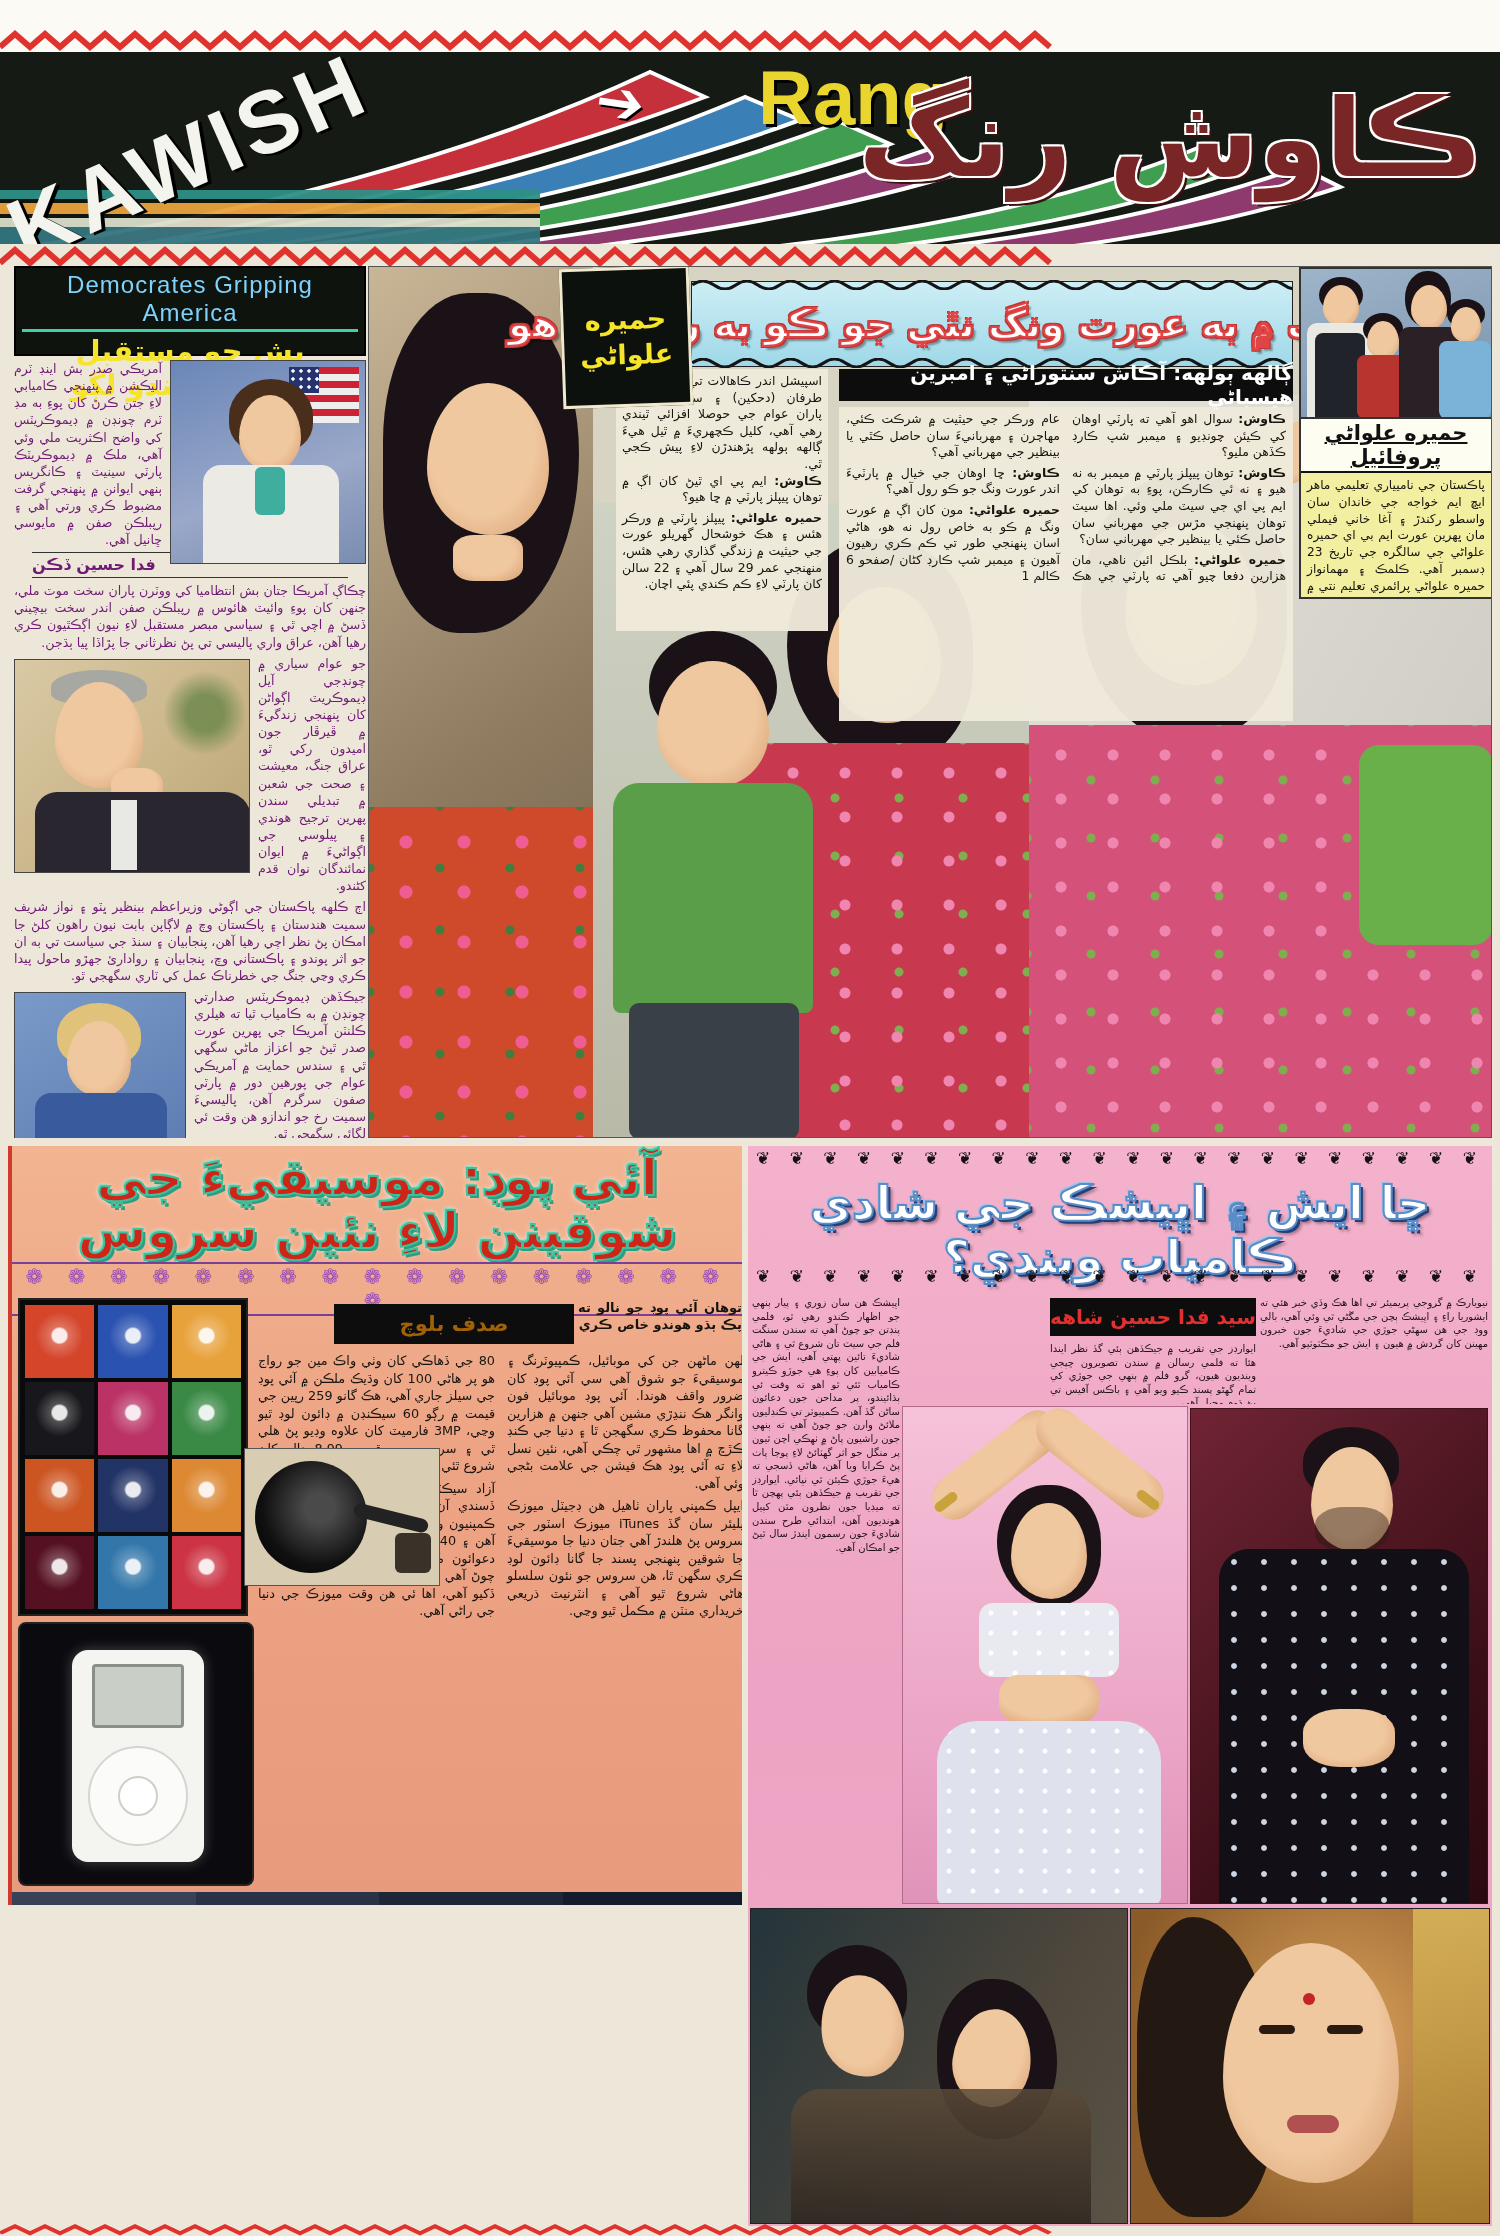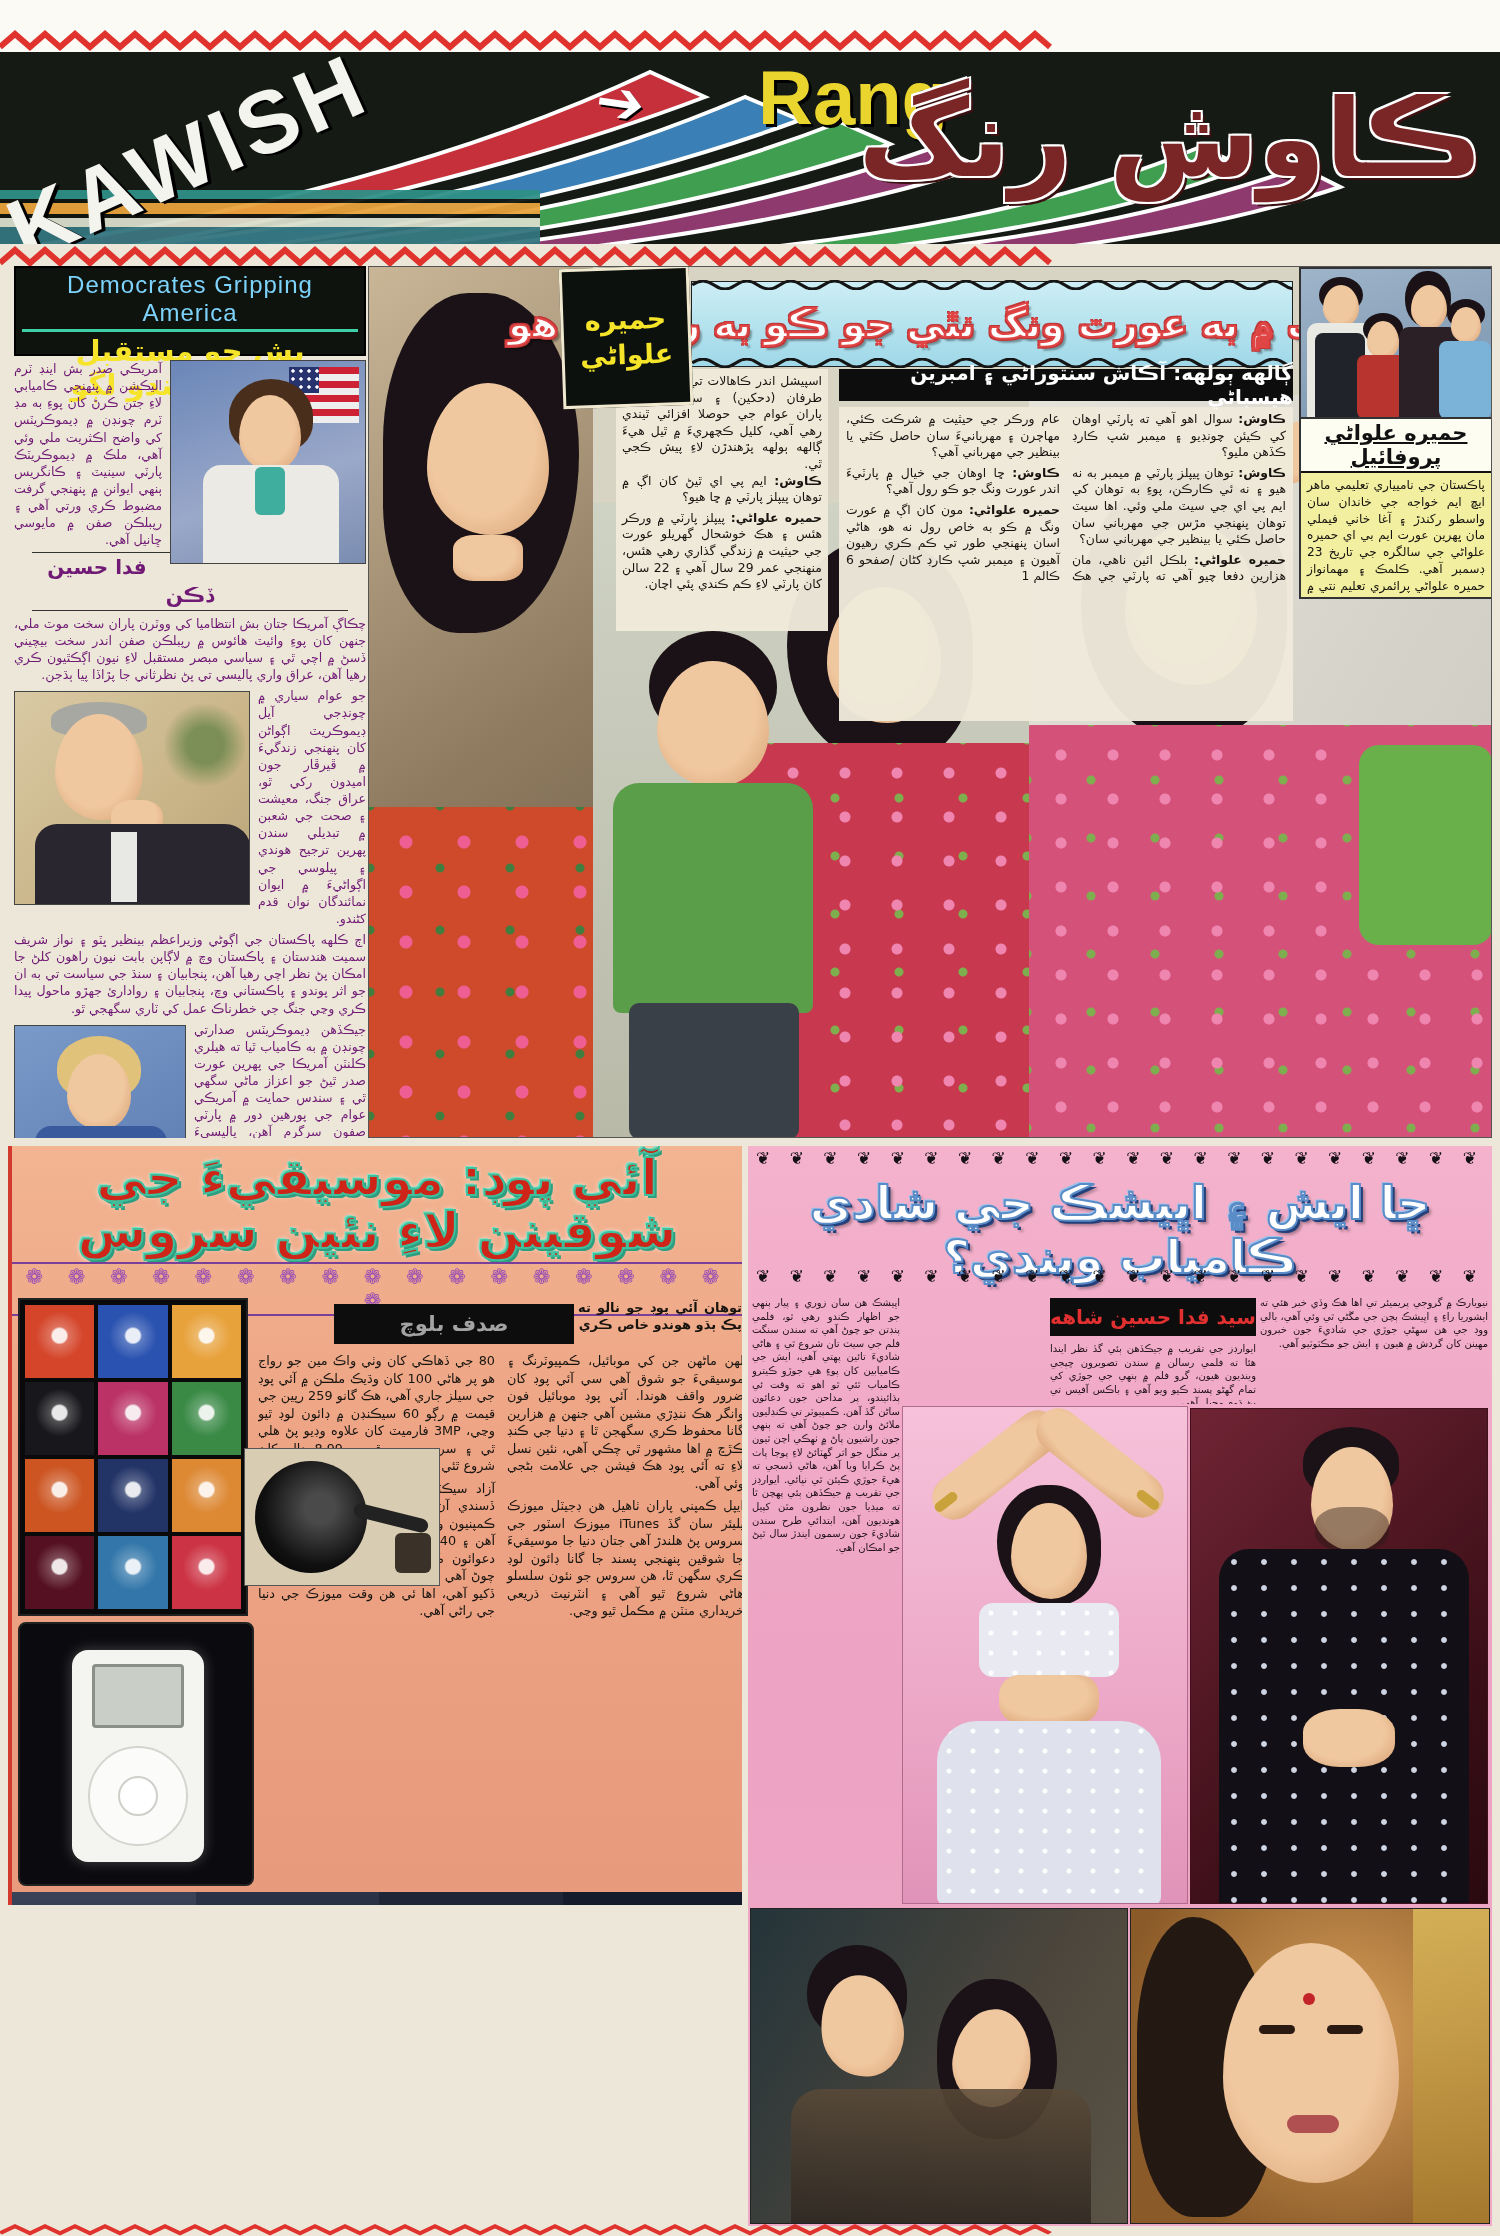--- a/index.html
+++ b/index.html
@@ -21,21 +21,21 @@
   .calli{position:absolute;right:18px;top:6px;direction:rtl;font-weight:bold;font-size:108px;line-height:1.5;color:#7b2626;
     text-shadow:2px 2px 0 #fff,-2px -2px 0 #fff,2px -2px 0 #fff,-2px 2px 0 #fff,4px 4px 0 #3a1010}
   
   .la-head{position:absolute;left:14px;top:266px;width:352px;height:90px;background:#0e130e;border:2px solid #000;padding:3px 6px;text-align:center}
   .la-title{font-family:"Liberation Sans",sans-serif;color:#7dd3fc;font-size:24px;font-weight:normal;letter-spacing:1px;
     border-bottom:3px solid #3fd0a8;display:inline-block;padding-bottom:2px}
   .la-sub{direction:rtl;color:#f5e42a;font-weight:bold;font-size:29px;margin-top:2px}
   .la-body{position:absolute;left:14px;top:360px;width:352px;height:778px;overflow:hidden;
     direction:rtl;text-align:justify;font-size:12.6px;line-height:1.36;color:#701a75}
   .la-body p{margin:0 0 4px}
-  .la-sec{font-weight:bold;font-size:20px;text-align:center;border-top:1px solid #333;border-bottom:1px solid #333;margin:2px 18px 4px;padding:1px 0}
+  .la-sec{font-weight:bold;font-size:16px;text-align:left;border-top:1px solid #333;border-bottom:1px solid #333;margin:2px 18px 4px;padding:1px 0}
   .photo{position:relative;overflow:hidden;border:1px solid #444;background:#9aa}
   .ph-pelosi{float:right;width:196px;height:204px;margin:0 0 6px 8px;background:linear-gradient(160deg,#6a86b8,#9aa8c9 60%,#7a8db0)}
   .ph-bush{float:left;width:236px;height:214px;margin:4px 8px 6px 0;background:linear-gradient(135deg,#d9c9a4,#c9b487 60%,#b7a478)}
   .ph-hillary{float:left;width:172px;height:186px;margin:4px 8px 2px 0;background:linear-gradient(150deg,#7a9ac9,#5a7ab0)}
   .skin{background:radial-gradient(ellipse at 45% 40%,#f0c8a0 55%,#d69c6e);border-radius:50% 50% 47% 53%/56% 56% 44% 44%}
   .hairc{background:#1a1216}
   .round{border-radius:50%}
   
   .collage{position:absolute;left:368px;top:266px;width:1124px;height:872px;background:#d8d4c4;overflow:hidden;border:1px solid #555}
   .c-left{position:absolute;left:0;top:0;width:224px;height:872px;background:linear-gradient(145deg,#c9b697,#8e7b60 55%,#6e5c46);overflow:hidden}
@@ -65,21 +65,21 @@
   .pf-head{direction:rtl;text-align:center;font-weight:bold;font-size:21px;color:#111;background:#fdfdf2;
     border-bottom:2px solid #111;padding:2px 0;text-decoration:underline}
   .pf-body{direction:rtl;text-align:justify;font-size:12.2px;line-height:1.38;padding:4px 6px;color:#17140f}
   
   .ipod{position:absolute;left:8px;top:1146px;width:734px;height:759px;background:linear-gradient(#f2b491,#eda485 40%,#e89a7c);border-left:4px solid #d23a2e;overflow:hidden}
   .ipod-hl{position:absolute;left:0;top:6px;width:100%;text-align:center;direction:rtl;font-weight:bold;font-size:50px;line-height:1.05;
     color:#cf2418;-webkit-text-stroke:2px #3fbf9b;text-shadow:3px 3px 0 #2e9e80,-2px -2px 0 #7fe0c4,0 0 6px #fff}
   .scroll-row{position:absolute;left:0;top:116px;width:100%;text-align:center;color:#9a4fb5;font-size:21px;letter-spacing:9px;
     border-top:2px solid #7a3f98;border-bottom:2px solid #7a3f98;padding:1px 0}
   .byline-bar{position:absolute;background:#0d0d0d;display:flex;align-items:center;justify-content:center}
-  .ipod-byline{left:322px;top:158px;width:240px;height:40px;color:#a3a3a3;font-weight:bold;font-size:21px;direction:rtl}
+  .ipod-byline{left:322px;top:158px;width:240px;height:40px;color:#a16207;font-weight:bold;font-size:21px;direction:rtl}
   .ipod-lead{position:absolute;left:566px;top:154px;width:164px;height:60px;direction:rtl;text-align:justify;font-weight:bold;font-size:13px;line-height:1.3;color:#17140f}
   .thumbs{position:absolute;left:6px;top:152px;width:230px;height:318px;background:#0a0a0a;padding:5px;display:grid;
     grid-template-columns:repeat(3,1fr);grid-template-rows:repeat(4,1fr);gap:4px;border:2px solid #222}
   .thumbs div{position:relative;background-image:radial-gradient(circle at 50% 42%,rgba(255,255,255,.9) 7px,rgba(255,255,255,.25) 9px,transparent 24px)}
   .t1{background-color:#d4452a}.t2{background-color:#2a52b0}.t3{background-color:#e8a23c}.t4{background-color:#18181c}
   .t5{background-color:#bb3366}.t6{background-color:#3a8a46}.t7{background-color:#cc5522}.t8{background-color:#223366}
   .t9{background-color:#dd8833}.t10{background-color:#551122}.t11{background-color:#3377aa}.t12{background-color:#cc3344}
   .gram{position:absolute;left:232px;top:302px;width:196px;height:138px;background:#d8ccb2;border:1px solid #555;z-index:4;overflow:hidden}
   .ipod-text{position:absolute;left:246px;top:206px;width:486px;height:536px;overflow:hidden;direction:rtl;text-align:justify;
     font-size:12.8px;line-height:1.37;color:#17140f;column-count:2;column-gap:12px}

